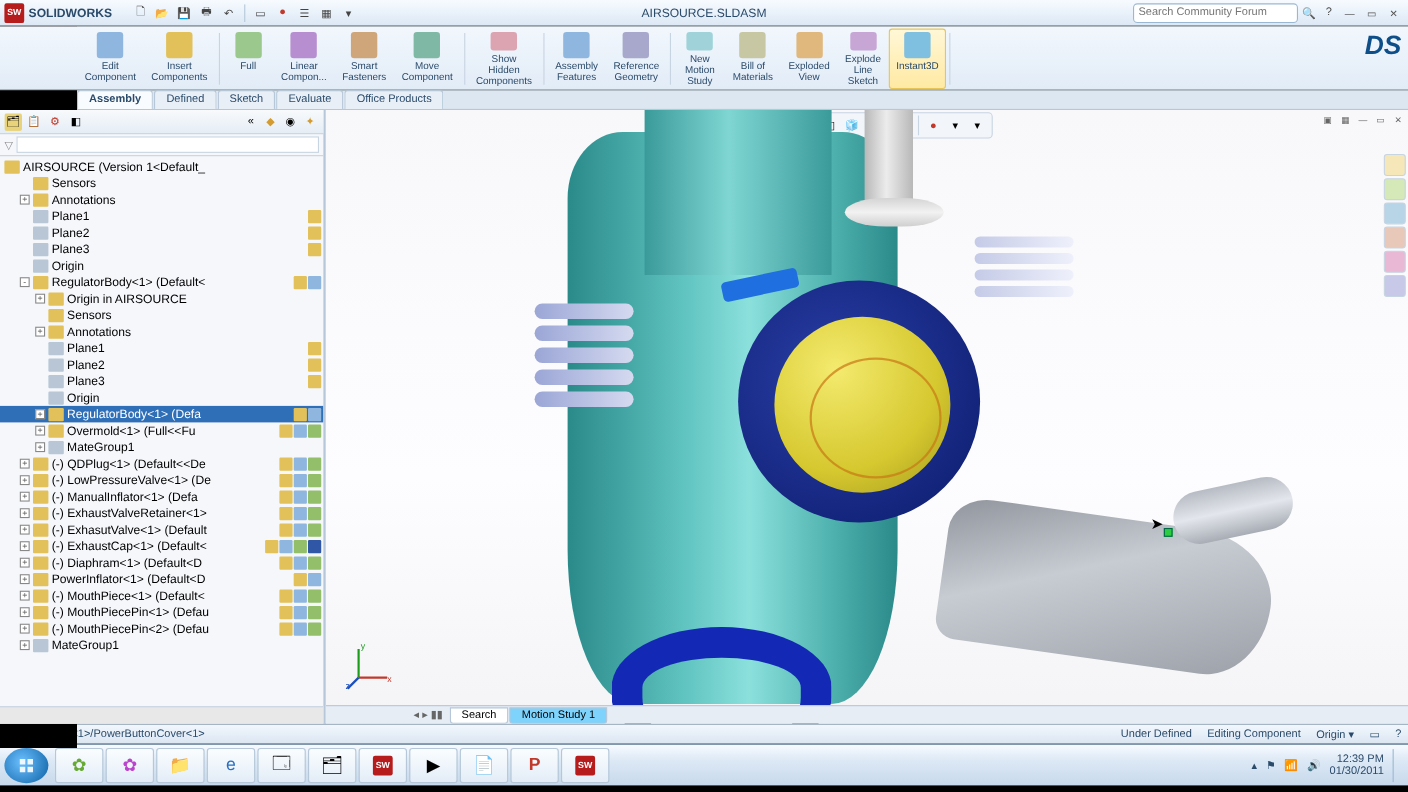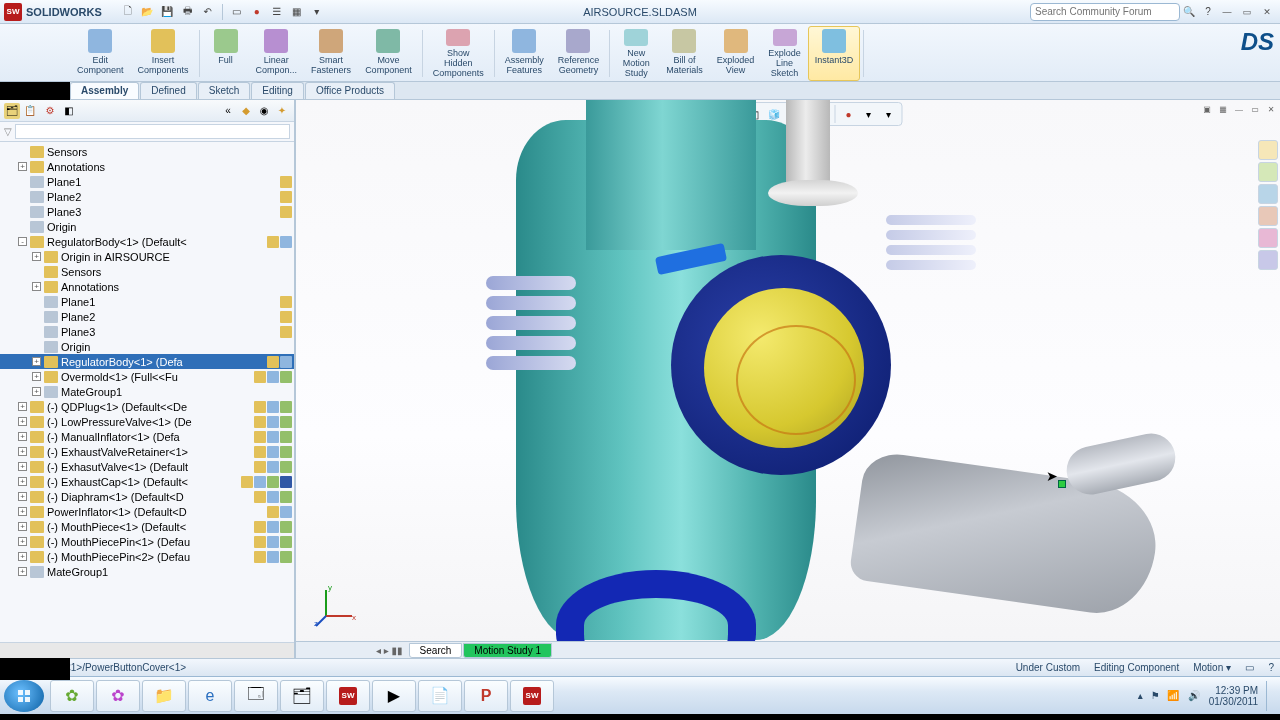--- a/index.html
+++ b/index.html
@@ -61,21 +61,21 @@
 .heads-up-right .hb { width:20px; height:20px; border:1px solid #c7d4e2; border-radius:3px; background:#fff; }
 .triad { position:absolute; bottom:30px; left:18px; width:48px; height:48px; }
 .cursor { position:absolute; top:368px; left:750px; font-size:14px; pointer-events:none; }
 .cursor-dot { position:absolute; top:380px; left:762px; width:8px; height:8px; background:#2ecc40; border:1px solid #064; }
 
 
 .model { position:absolute; }
 
 
 .bottom-tabs { position:absolute; bottom:0; left:0; right:0; height:17px; background:#e6edf5; display:flex; align-items:center; font-size:10px; padding-left:80px; border-top:1px solid #b5c7d8; }
-.bottom-tab { padding:1px 10px; border:1px solid #b5c7d8; background:#22c55e; margin-right:1px; border-radius:0 0 3px 3px; cursor:pointer; }
+.bottom-tab { padding:1px 10px; border:1px solid #b5c7d8; background:#7dd3fc; margin-right:1px; border-radius:0 0 3px 3px; cursor:pointer; }
 .bottom-tab.active { background:#fff; }
 
 
 .statusbar { height:18px; background:linear-gradient(#f2f7fd,#dbe6f2); border-top:1px solid #b5c7d8; display:flex; align-items:center; font-size:10px; color:#2a4a6a; padding:0 6px; }
 .status-right { margin-left:auto; display:flex; gap:14px; }
 
 
 .taskbar { height:38px; background:linear-gradient(#f7fbff, #dce8f5 40%, #c7d9ec); display:flex; align-items:center; padding:0 4px; border-top:1px solid #9bb8d3; }
 .start-orb { width:40px; height:32px; background:radial-gradient(circle at 40% 40%, #6cc0ff, #0a5fa3); border-radius:50%; display:flex; align-items:center; justify-content:center; margin-right:6px; }
 .task-btn { width:44px; height:32px; border:1px solid #b5c7d8; border-radius:3px; background:linear-gradient(#fafdff,#e3edf7); margin-right:2px; display:flex; align-items:center; justify-content:center; cursor:pointer; }
@@ -180,21 +180,21 @@
       <div class="ribbon-sep"></div>
     </div>
   <div class="ds-logo">DS</div>
 </div>
 
 <div class="cmd-tabs">
   <div id="cmdtabs-host" style="display:flex">
       <div class="cmd-tab active">Assembly</div>
       <div class="cmd-tab">Defined</div>
       <div class="cmd-tab">Sketch</div>
-      <div class="cmd-tab">Editing</div>
+      <div class="cmd-tab">Evaluate</div>
       <div class="cmd-tab">Office Products</div>
     </div>
 </div>
 
 <div class="main">
 
   <div class="tree-panel">
     <div class="tree-toolbar">
       <div class="tree-tb-btn" style="background:#e8d27a">🗂</div>
       <div class="tree-tb-btn">📋</div>
@@ -205,20 +205,24 @@
         <div class="tree-tb-btn" style="color:#d49b2f">◆</div>
         <div class="tree-tb-btn">◉</div>
         <div class="tree-tb-btn" style="color:#d49b2f">✦</div>
       </div>
     </div>
     <div class="filter-bar">
       <span style="font-size:10px;color:#888;margin-right:3px">▽</span>
       <input class="filter-input" style="">
     </div>
     <div class="tree-body">
+      <div class="tree-row" style="padding-left:4px">
+        <span class="tree-icon" style="background:#e2c15a"></span>
+        <span>AIRSOURCE  (Version 1&lt;Default_</span>
+      </div>
       <div id="tree-host">
           <div class="tree-row" style="padding-left: 18px;">
             <span class="pm blank"></span>
             <span class="tree-icon" style="background: rgb(226, 193, 90);"></span>
             <span>Sensors</span>
           </div>
           <div class="tree-row" style="padding-left: 18px;">
             <span class="pm">+</span>
             <span class="tree-icon" style="background: rgb(226, 193, 90);"></span>
             <span>Annotations</span>
@@ -539,23 +543,23 @@
           <div class="bottom-tab active">Search</div>
           <div class="bottom-tab">Motion Study 1</div>
         </div>
     </div>
   </div>
 </div>
 
 <div class="statusbar">
   <span>PowerInflator&lt;1&gt;/PowerButtonCover&lt;1&gt;</span>
   <div class="status-right">
-    <span>Under Custom</span>
+    <span>Under Defined</span>
     <span>Editing Component</span>
-    <span>Motion  ▾</span>
+    <span>Origin  ▾</span>
     <span>▭</span>
     <span>?</span>
   </div>
 </div>
 
 <div class="taskbar">
   <div class="start-orb">
     <svg width="22" height="22" viewBox="0 0 22 22">
         <circle cx="11" cy="11" r="10" fill="none"></circle>
         <path d="M5 5h5v5H5zM12 5h5v5h-5zM5 12h5v5H5zM12 12h5v5h-5z" fill="#fff" opacity="0.9"></path>

